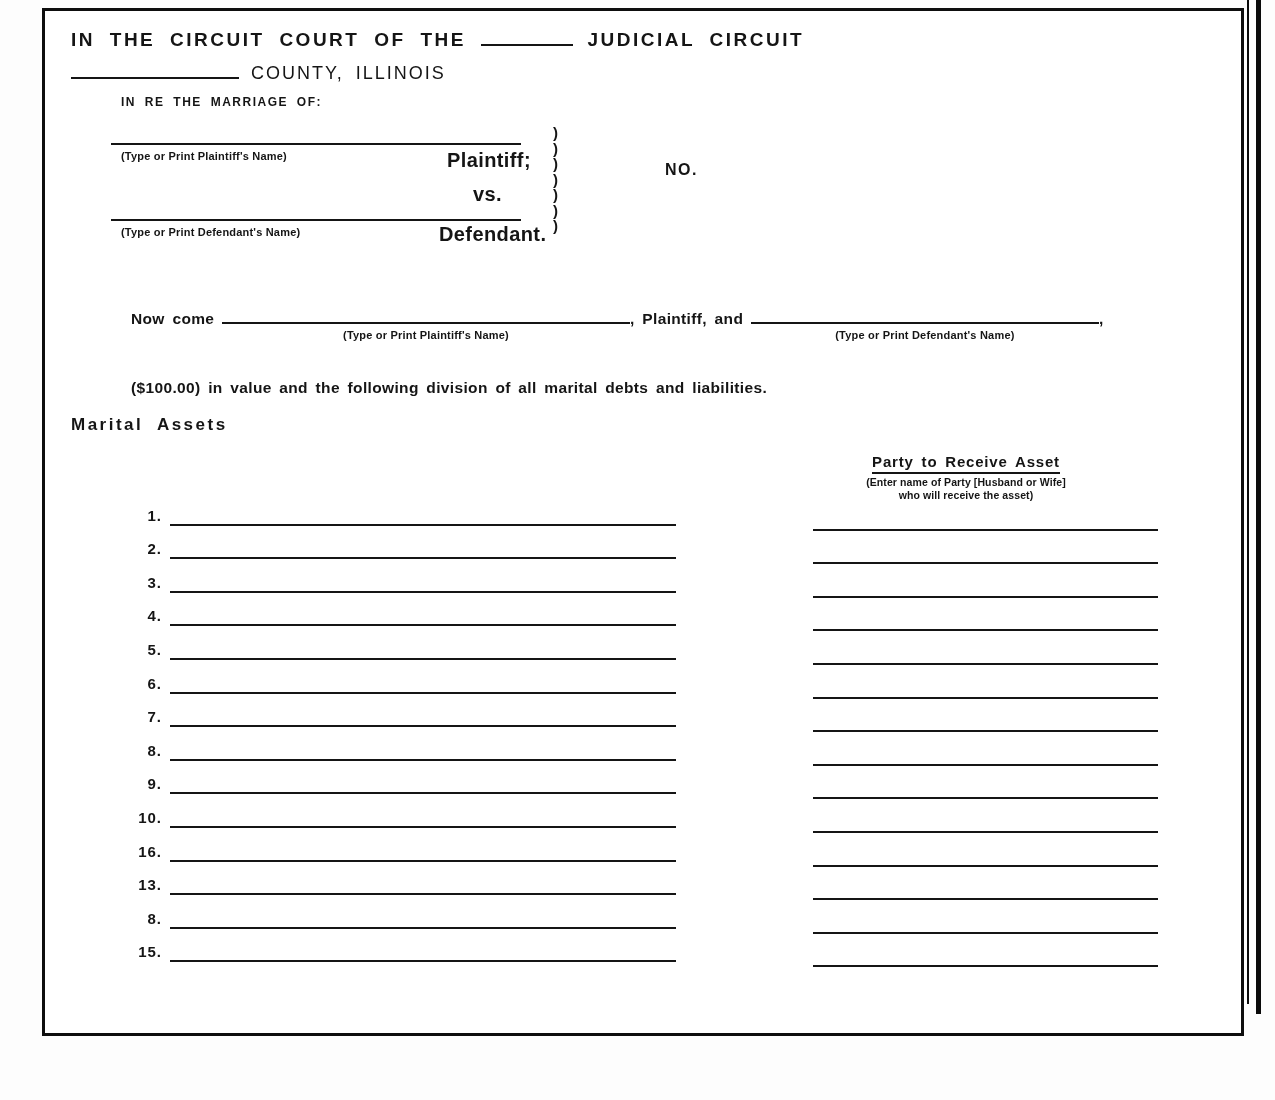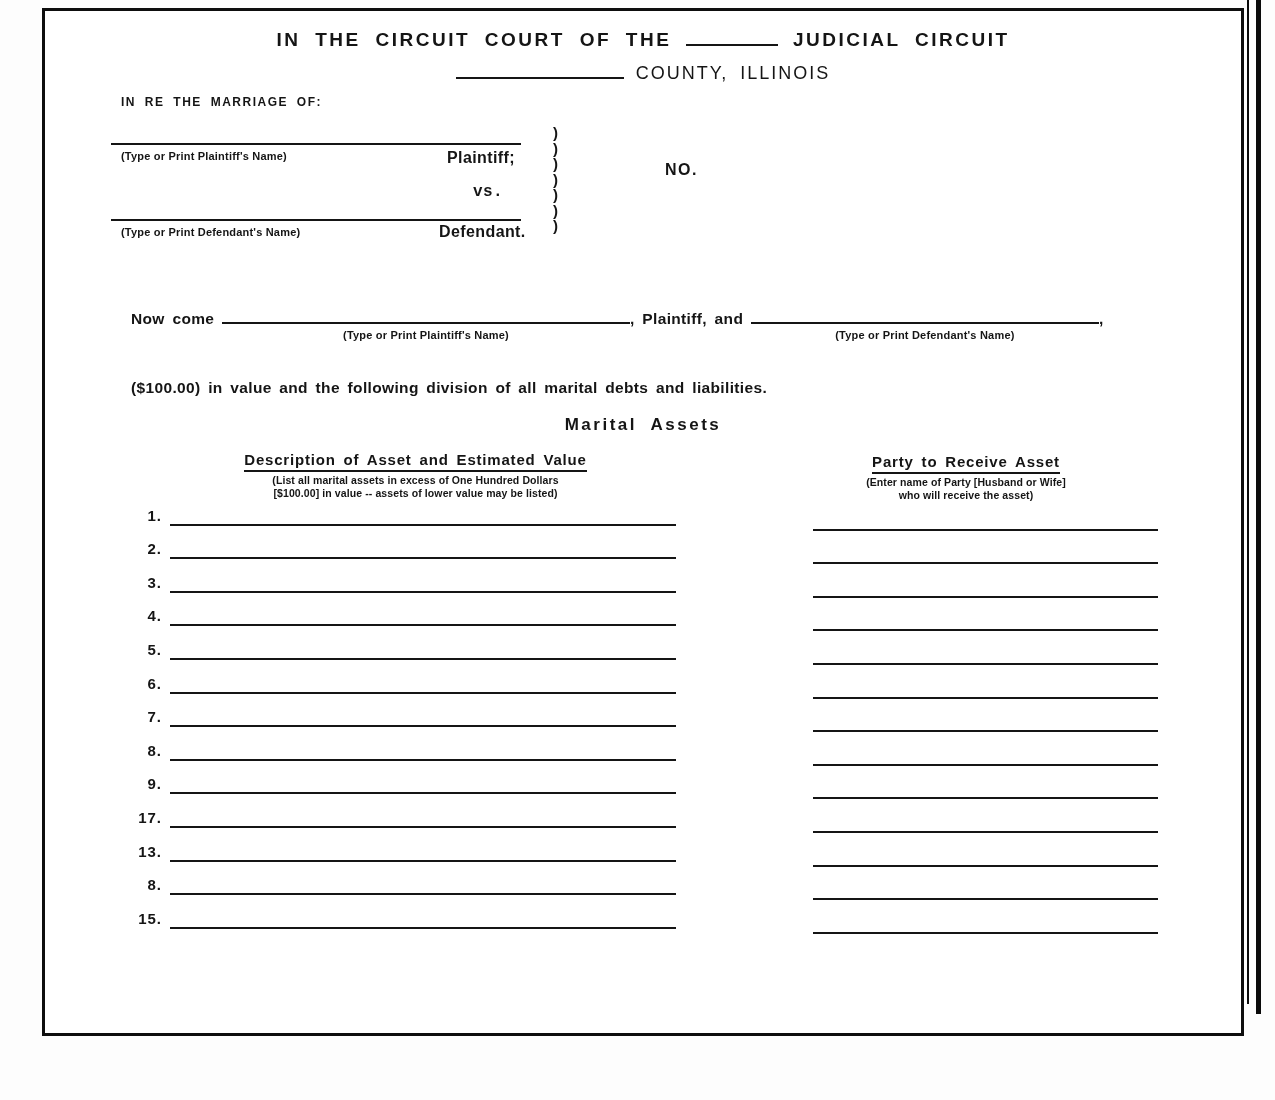--- a/index.html
+++ b/index.html
@@ -10,42 +10,42 @@
     color: #151515;
     font-family: "Liberation Sans", "DejaVu Sans", sans-serif;
     overflow: hidden;
   }
   .frame {
     position: absolute; left: 42px; top: 8px;
     width: 1196px; height: 1022px;
     border: 3px solid #0e0e0e;
     background: #ffffff;
   }
-  .center { position: absolute; left: 0; width: 100%; text-align: center; white-space: nowrap; }
+  .center { position: absolute; left: 0; width: 100%; text-align: left; white-space: nowrap; padding-left: 26px; }
 
   .court-line  { top: 14px; font-size: 19px; font-weight: 700; letter-spacing: 2.5px; word-spacing: 7px; }
   .county-line { top: 48px; font-size: 18px; font-weight: 400; letter-spacing: 2px;  word-spacing: 5px; }
 
   .blank { display: inline-block; border-bottom: 2px solid #151515; height: 1em; }
   .blank-circuit { width: 92px; }
   .blank-county  { width: 168px; }
 
   .in-re { position: absolute; left: 76px; top: 84px; font-size: 12px; font-weight: 700; letter-spacing: 1.5px; word-spacing: 4px; }
 
   .field-line { position: absolute; border-bottom: 2px solid #151515; }
   .line-plaintiff { left: 66px; top: 132px; width: 410px; }
   .line-defendant { left: 66px; top: 208px; width: 410px; }
 
   .hint { font-size: 11px; font-weight: 600; letter-spacing: 0.2px; }
   .plaintiff-hint { position: absolute; left: 76px; top: 139px; }
   .defendant-hint { position: absolute; left: 76px; top: 215px; }
 
-  .party-label { position: absolute; font-size: 16px; font-weight: 600; letter-spacing: 0.4px; }
+  .party-label { position: absolute; font-size: 20px; font-weight: 600; letter-spacing: 0.4px; }
   .plaintiff-label { left: 402px; top: 138px; }
-  .vs-label        { left: 428px; top: 172px; font-family: Liberation Mono, monospace; }
+  .vs-label        { left: 428px; top: 172px; }
   .defendant-label { left: 394px; top: 212px; }
 
   .paren-col { position: absolute; left: 508px; top: 114px; font-size: 15px; font-weight: 600; line-height: 15.5px; }
   .paren-col div { height: 15.5px; }
 
   .case-no { position: absolute; left: 620px; top: 150px; font-size: 16px; font-weight: 700; letter-spacing: 1.5px; }
 
   .doc-title { top: 250px; font-size: 19px; font-weight: 700; letter-spacing: 3px; word-spacing: 9px; }
 
   .intro-line { position: absolute; left: 86px; font-size: 15.5px; font-weight: 600; letter-spacing: 0.35px; word-spacing: 3px; white-space: nowrap; }
@@ -125,25 +125,20 @@
 
   <div class="intro-line intro-1"><span>Now come</span>
     <span class="fill-wrap"><span class="blank blank-intro-p"></span><span class="under-hint">(Type or Print Plaintiff's Name)</span></span><span>, Plaintiff, and</span>
     <span class="fill-wrap"><span class="blank blank-intro-d"></span><span class="under-hint">(Type or Print Defendant's Name)</span></span><span>,</span>
   </div>
 
   <div class="intro-line intro-3">($100.00) in value and the following division of all marital debts and liabilities.</div>
 
   <div class="center assets-heading">Marital Assets</div>
 
-  <div class="col-head left">
-    <span class="col-title">Description of Asset and Estimated Value</span>
-    <div class="col-hint">(List all marital assets in excess of One Hundred Dollars</div>
-    <div class="col-hint">[$100.00] in value -- assets of lower value may be listed)</div>
-  </div>
 
   <div class="col-head right">
     <span class="col-title">Party to Receive Asset</span>
     <div class="col-hint">(Enter name of Party [Husband or Wife]</div>
     <div class="col-hint">who will receive the asset)</div>
   </div>
 
   <div class="rows">
     <div class="asset-row">
       <span class="row-num">1.</span>
@@ -184,21 +179,26 @@
       <span class="row-num">8.</span>
       <span class="line-left"></span>
       <span class="line-right"></span>
     </div>
       <div class="asset-row">
       <span class="row-num">9.</span>
       <span class="line-left"></span>
       <span class="line-right"></span>
     </div>
       <div class="asset-row">
-      <span class="row-num">17.</span>
+      <span class="row-num">10.</span>
+      <span class="line-left"></span>
+      <span class="line-right"></span>
+    </div>
+      <div class="asset-row">
+      <span class="row-num">16.</span>
       <span class="line-left"></span>
       <span class="line-right"></span>
     </div>
       <div class="asset-row">
       <span class="row-num">13.</span>
       <span class="line-left"></span>
       <span class="line-right"></span>
     </div>
       <div class="asset-row">
       <span class="row-num">8.</span>

